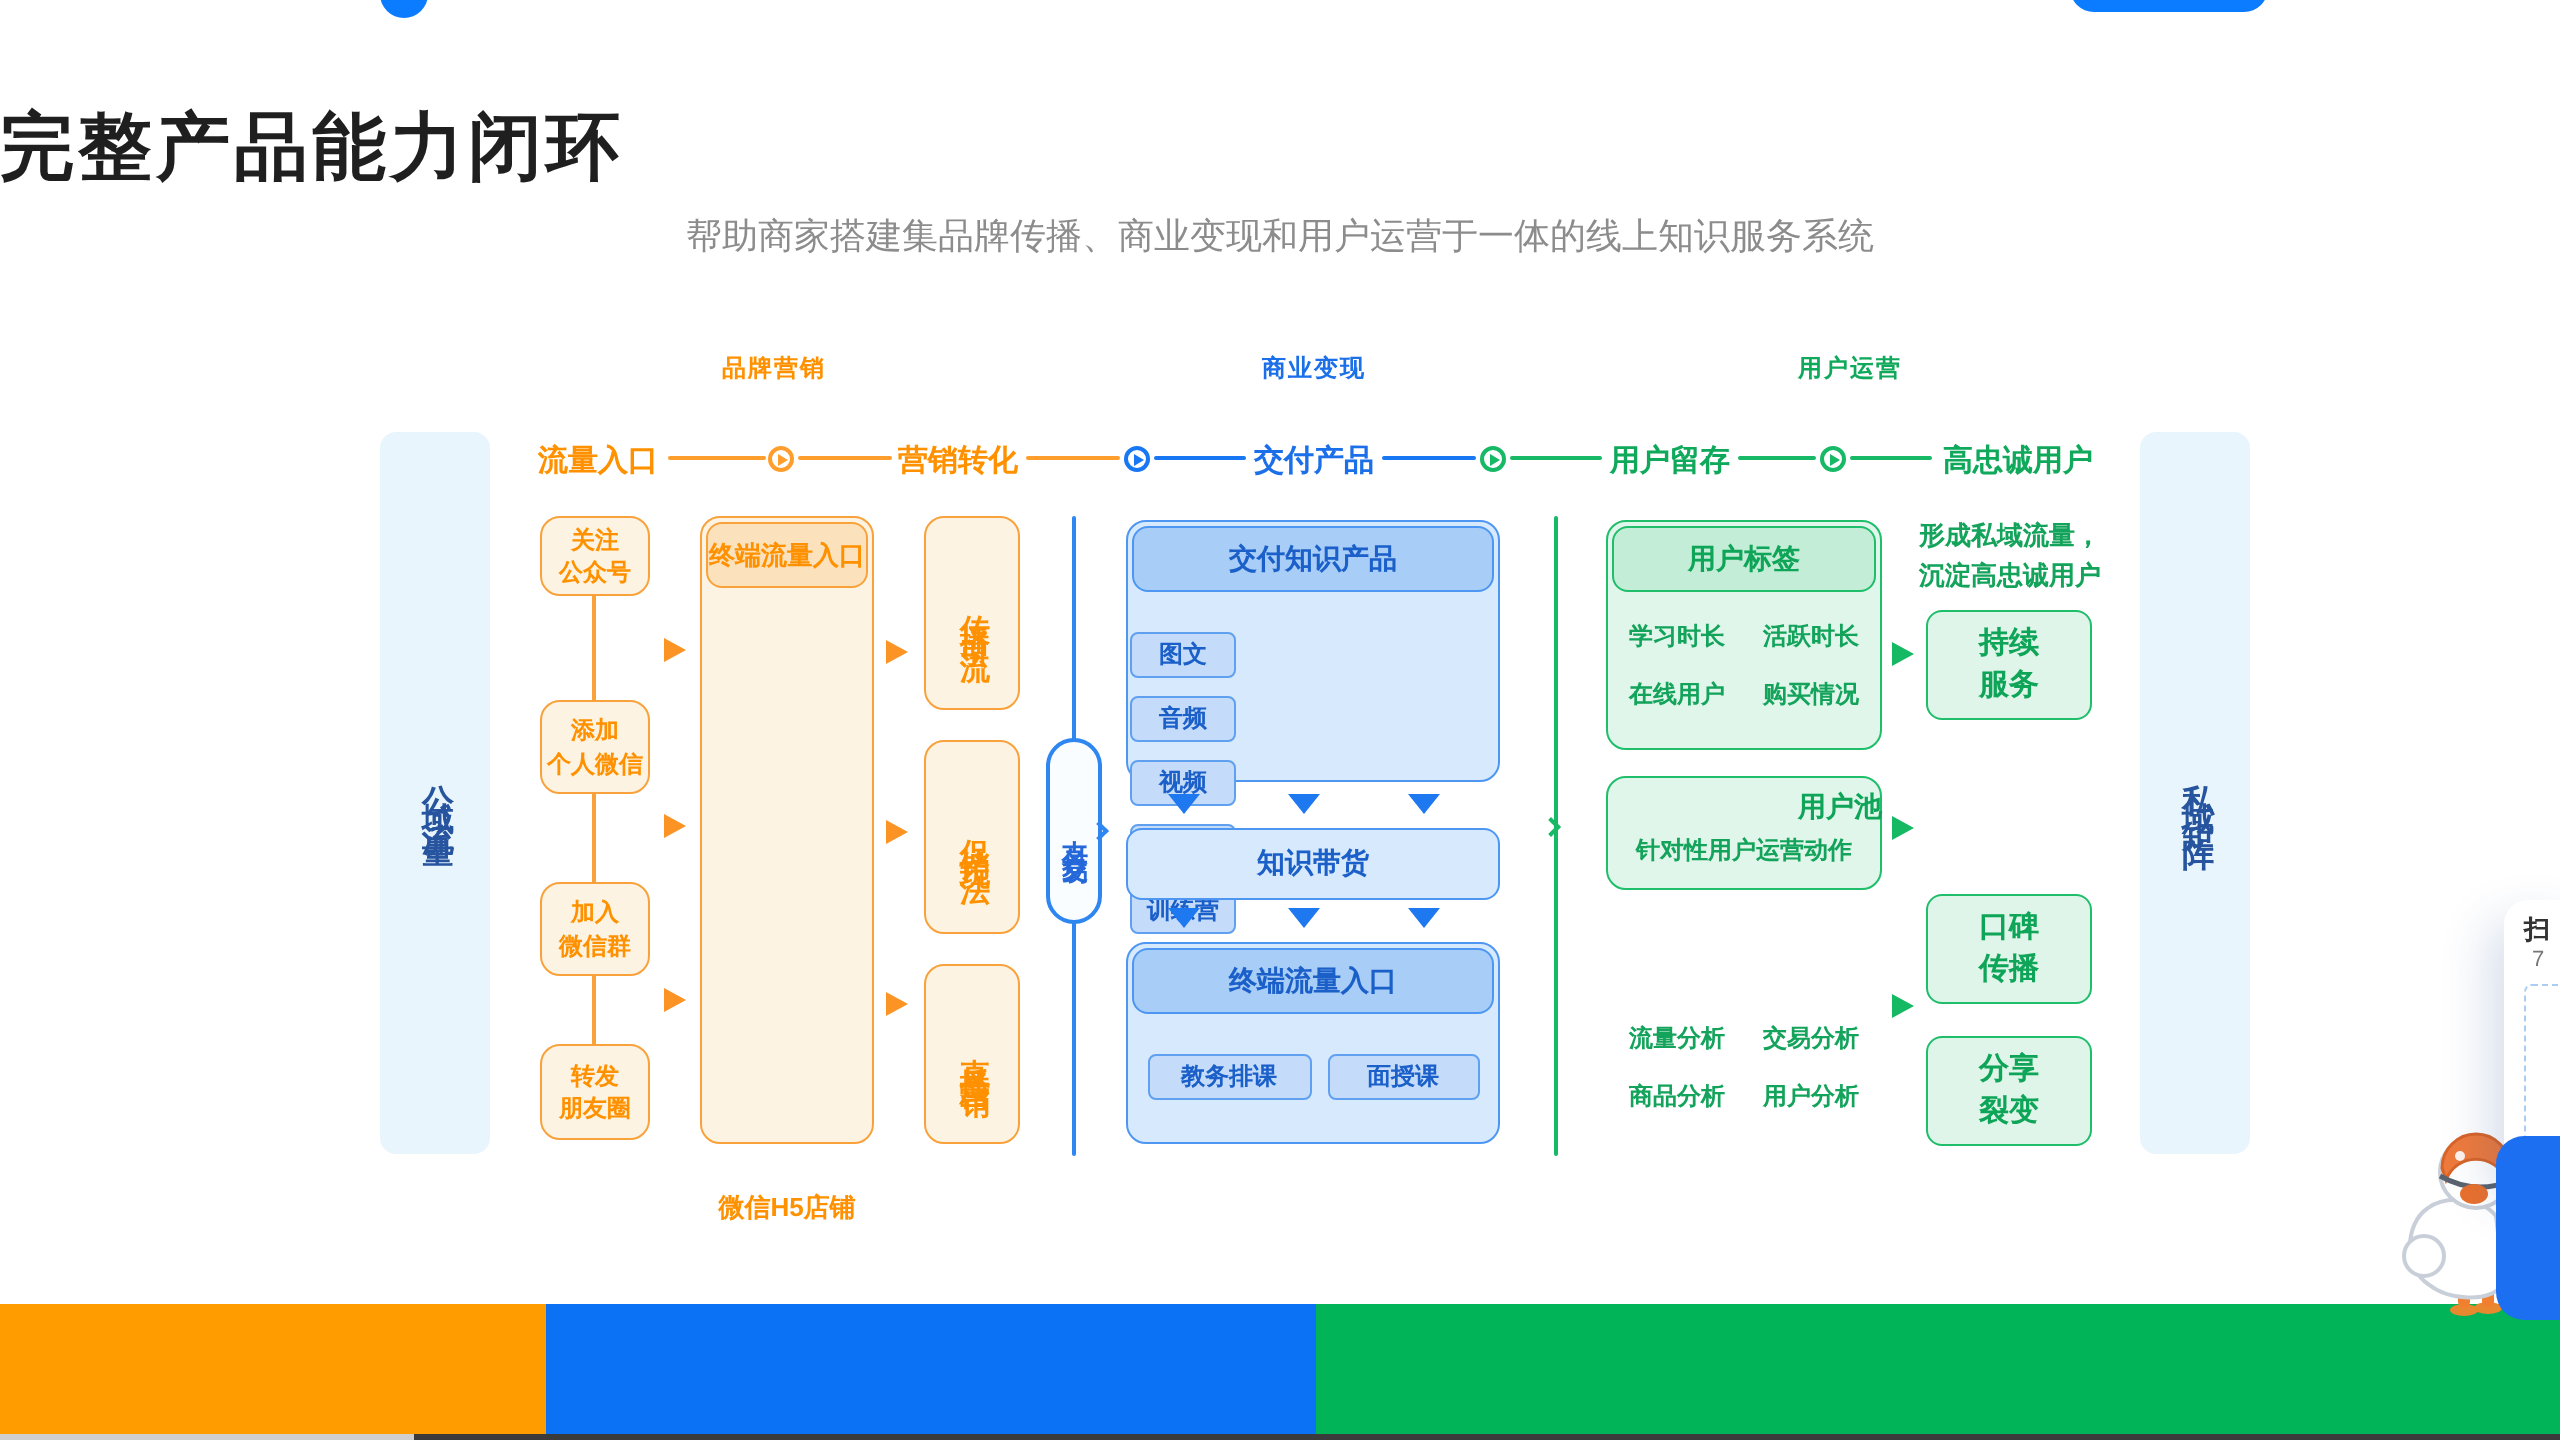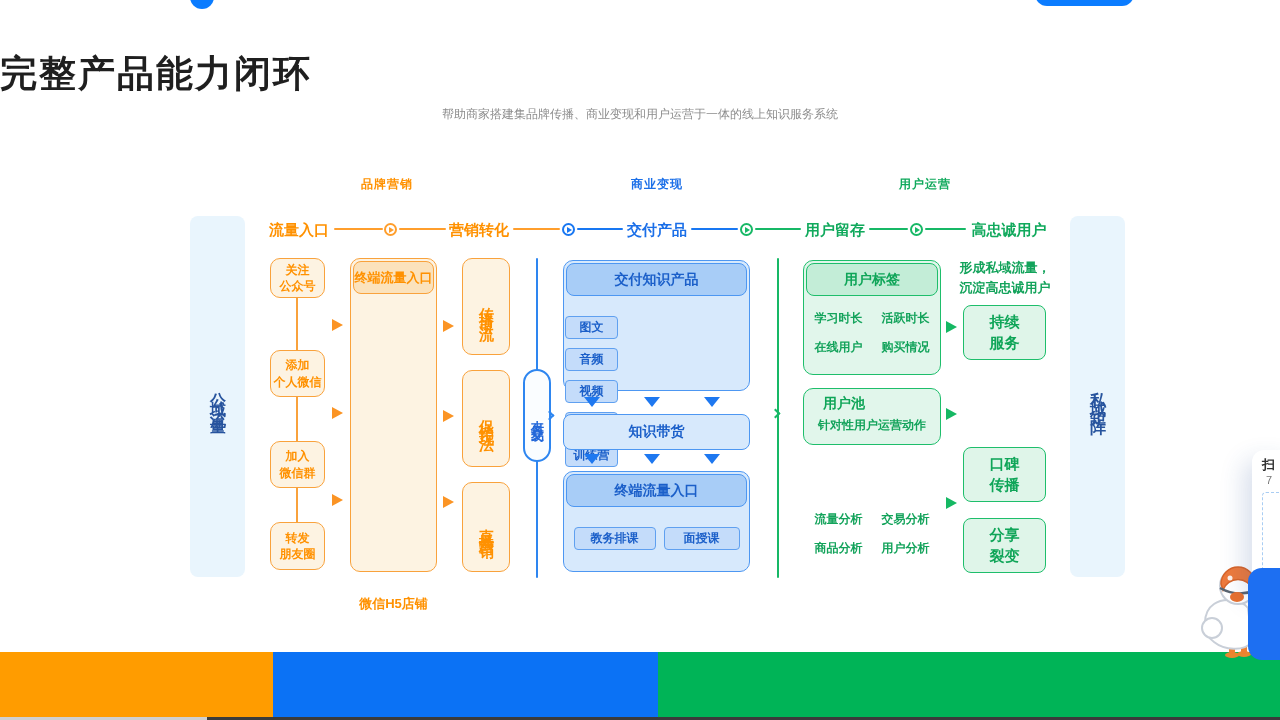--- a/index.html
+++ b/index.html
@@ -4,21 +4,21 @@
 <style>
   * { margin:0; padding:0; box-sizing:border-box; }
   html,body { background:#fff; }
   body { font-family:"Liberation Sans","DejaVu Sans",sans-serif; }
   #screen { position:relative; width:1280px; height:720px; background:#fff; overflow:hidden; }
 
   
   .page-title { position:absolute; left:0; top:49px; width:100%; text-align:left;
     font-size:37px; font-weight:bold; color:#1f1f1f; letter-spacing:2px; }
   .page-subtitle { position:absolute; left:0; top:106px; width:100%; text-align:center;
-    font-size:12px; color:#8c8c8c; }
+    font-size:18px; color:#8c8c8c; }
 
   .logo-arc { position:absolute; left:190px; top:-15px; width:24px; height:24px;
     border-radius:50%; background:var(--blue_accent,#0b7cff); }
   .cta-pill { position:absolute; left:1035px; top:-18px; width:99px; height:24px;
     border-radius:12px; background:var(--blue_accent,#0b7cff); border:none; }
 
   
   .phase { position:absolute; top:176px; width:100px; text-align:center;
     font-size:12px; font-weight:bold; letter-spacing:1px; }
   .c-o { color:var(--orange,#ff9100); }
@@ -85,21 +85,21 @@
     border-right:8px solid transparent; border-top:10px solid #1e78f0; }
 
   
   .greenbox { position:absolute; left:803px; width:138px; background:#e1f6eb; border:1.5px solid #1ebe6b;
     border-radius:10px; color:#0fa558; }
   .ghead { position:absolute; left:2px; right:2px; top:2px; height:33px; background:#c3edd7;
     border:1.5px solid #1ebe6b; border-radius:8px; display:flex; align-items:center; justify-content:center;
     font-size:14px; font-weight:bold; color:#0fa558; }
   .ggrid { position:absolute; left:805px; width:134px; display:grid; grid-template-columns:1fr 1fr;
     row-gap:12px; justify-items:center; font-size:12px; font-weight:bold; color:#13a35b; }
-  .pool-title { position:absolute; left:803px; width:138px; text-align:left; font-size:14px; font-weight:bold; color:#0fa558;margin-left:20px; }
+  .pool-title { position:absolute; left:803px; width:138px; text-align:right; font-size:14px; font-weight:bold; color:#0fa558; }
   .pool-sub { position:absolute; left:803px; width:138px; text-align:center; font-size:12px; font-weight:bold; color:#13a35b; }
   .gnote { position:absolute; left:955px; top:258px; width:100px; text-align:center; font-size:13px;
     font-weight:bold; color:#13a35b; line-height:20px; white-space:pre-line; }
   .lbox { position:absolute; left:963px; width:83px; height:55px; background:#dff5e9; border:1.5px solid #1ebe6b;
     border-radius:8px; color:#0fa558; font-weight:bold; font-size:15px; line-height:1.35; text-align:center;
     display:flex; align-items:center; justify-content:center; white-space:pre-line; }
 
   
   .bar { position:absolute; top:652px; height:65px; }
   .strip { position:absolute; top:717px; height:3px; }

